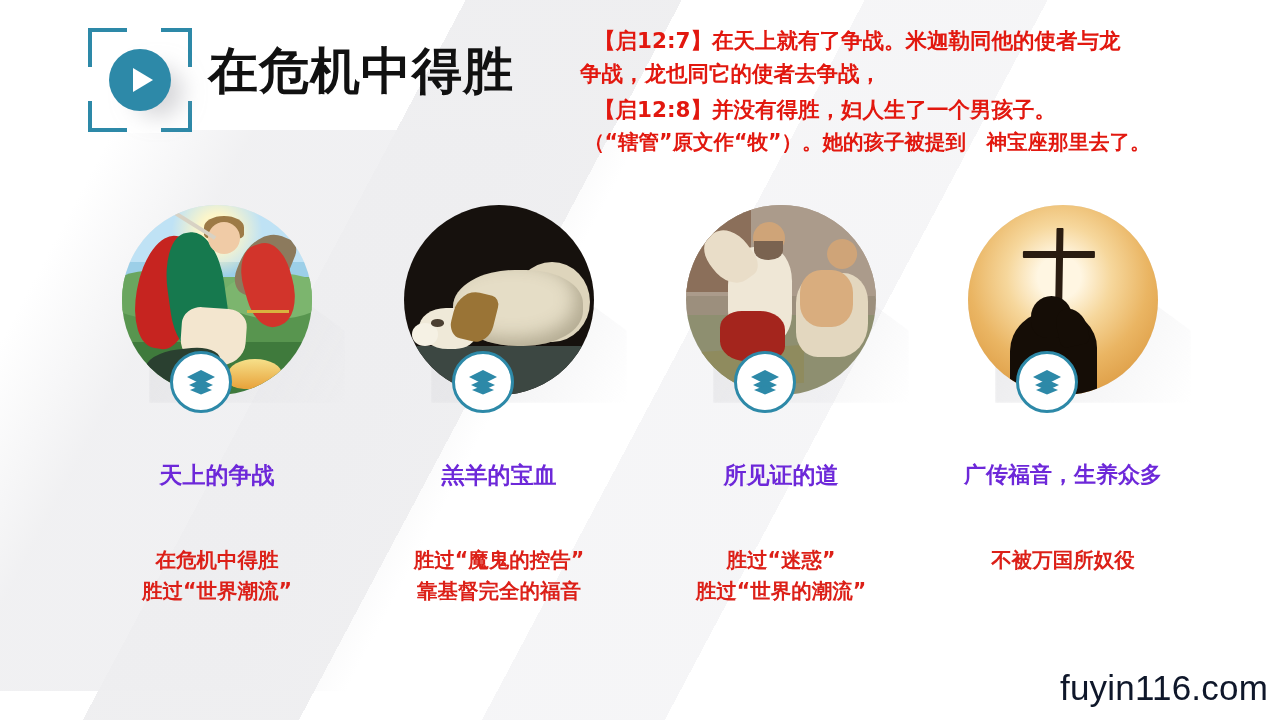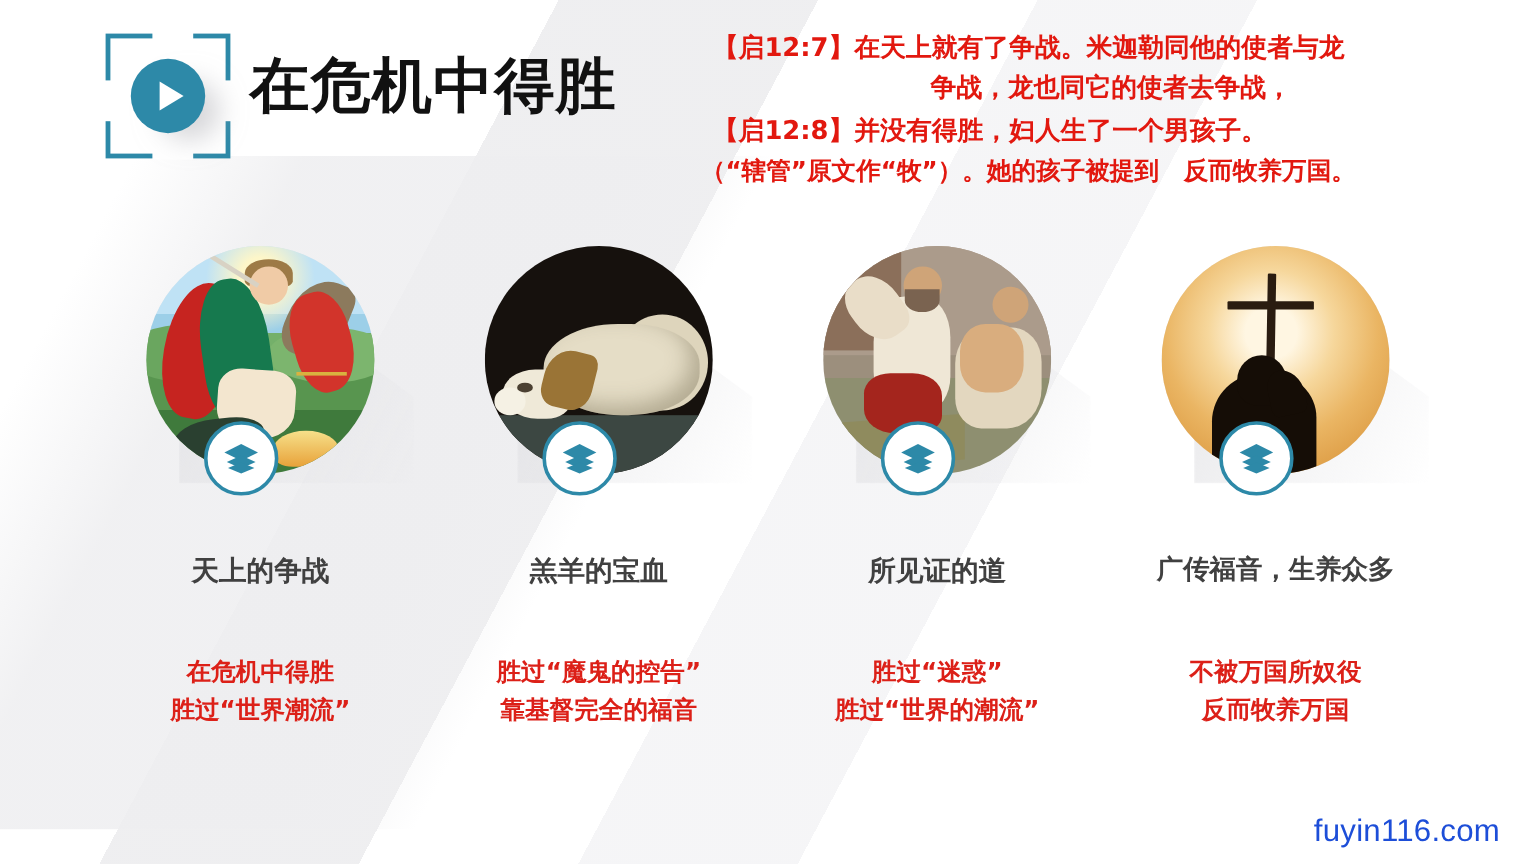--- a/index.html
+++ b/index.html
@@ -86,21 +86,21 @@
 
   
   .scripture{
     position:absolute;left:566px;top:26px;width:706px;
     color:#e2180f;
     font-size:21.5px;font-weight:bold;line-height:1.38;
     text-align:left;
   }
   .scripture p{margin:0 0 3px 14px;}
   .scripture .l1{padding-left:14px;}
-  .scripture .l2{padding-left:0px;text-align:center;}
+  .scripture .l2{padding-left:0px;}
   .scripture .l3{padding-left:14px;margin-top:7px;}
   .scripture .l4{padding-left:14px;margin-top:10px;}
   .scripture .l5{padding-left:4px;font-size:20.5px;}
 
   
   .cards{
     position:absolute;left:0;top:205px;width:1280px;height:420px;
   }
   .card{
     position:absolute;top:0;width:240px;
@@ -185,37 +185,37 @@
     width:62px;height:62px;border-radius:50%;
     background:#ffffff;border:3px solid #2d89a8;
     box-sizing:border-box;
     display:flex;align-items:center;justify-content:center;
   }
   .badge svg{display:block;}
 
   .card-label{
     position:absolute;top:255px;left:0;width:240px;
     text-align:center;
-    font-size:23px;font-weight:bold;color:#404040;
+    font-size:23px;font-weight:bold;color:#6d28d9;
     white-space:nowrap;
   }
   .card-label.wide{font-size:22px;}
 
   .card-caption{
     position:absolute;top:340px;left:-20px;width:280px;
     text-align:center;
     font-size:20.5px;font-weight:bold;color:#dc2018;
     line-height:1.5;
   }
   .card-caption span{display:block;white-space:nowrap;}
 
   
   .watermark{
-    position:absolute;right:30px;bottom:12px;
-    font-size:26px;color:#1d4ed8;
+    position:absolute;right:12px;bottom:12px;
+    font-size:35px;color:#0f172a;
     font-family:"Liberation Sans","DejaVu Sans",sans-serif;
     letter-spacing:.2px;
   }
 </style>
 </head>
 <body>
 
 <div id="slide">
 
   <div class="bg-bands"></div>
@@ -230,21 +230,21 @@
       <span class="logo-play"></span>
     </div>
   </div>
 
   <div class="slide-title">在危机中得胜</div>
 
   <div class="scripture">
     <p class="l1">【启12:7】在天上就有了争战。米迦勒同他的使者与龙</p>
     <p class="l2">争战，龙也同它的使者去争战，</p>
     <p class="l3">【启12:8】并没有得胜，妇人生了一个男孩子。</p>
-    <p class="l5">（“辖管”原文作“牧”）。她的孩子被提到　反而牧养万国。</p>
+    <p class="l5">（“辖管”原文作“牧”）。她的孩子被提到　神宝座那里去了。</p>
   </div>
 
   <div class="cards">
 
     <div class="card c0">
       <div class="photo-shadow"></div>
       <div class="photo">
         <div class="scene s1">
           <span class="hill"></span>
             <span class="hill2"></span>
@@ -347,21 +347,20 @@
       <div class="badge">
         <svg width="30" height="26" viewBox="0 0 30 26" aria-hidden="true">
           <polygon points="15,1 29,8 15,15 1,8" fill="#2d89a8"></polygon>
           <polygon points="15,10.5 27,16 15,21.5 3,16" fill="#2d89a8"></polygon>
           <polygon points="15,16.5 26,21 15,25.5 4,21" fill="#2d89a8"></polygon>
         </svg>
       </div>
       <div class="card-label wide">广传福音，生养众多</div>
       <div class="card-caption">
         <span>不被万国所奴役</span>
-        <span>反而牧养万国</span>
       </div>
     </div>
 
   </div>
 
   <div class="watermark">fuyin116.com</div>
 
 </div>
 
 </body></html>

